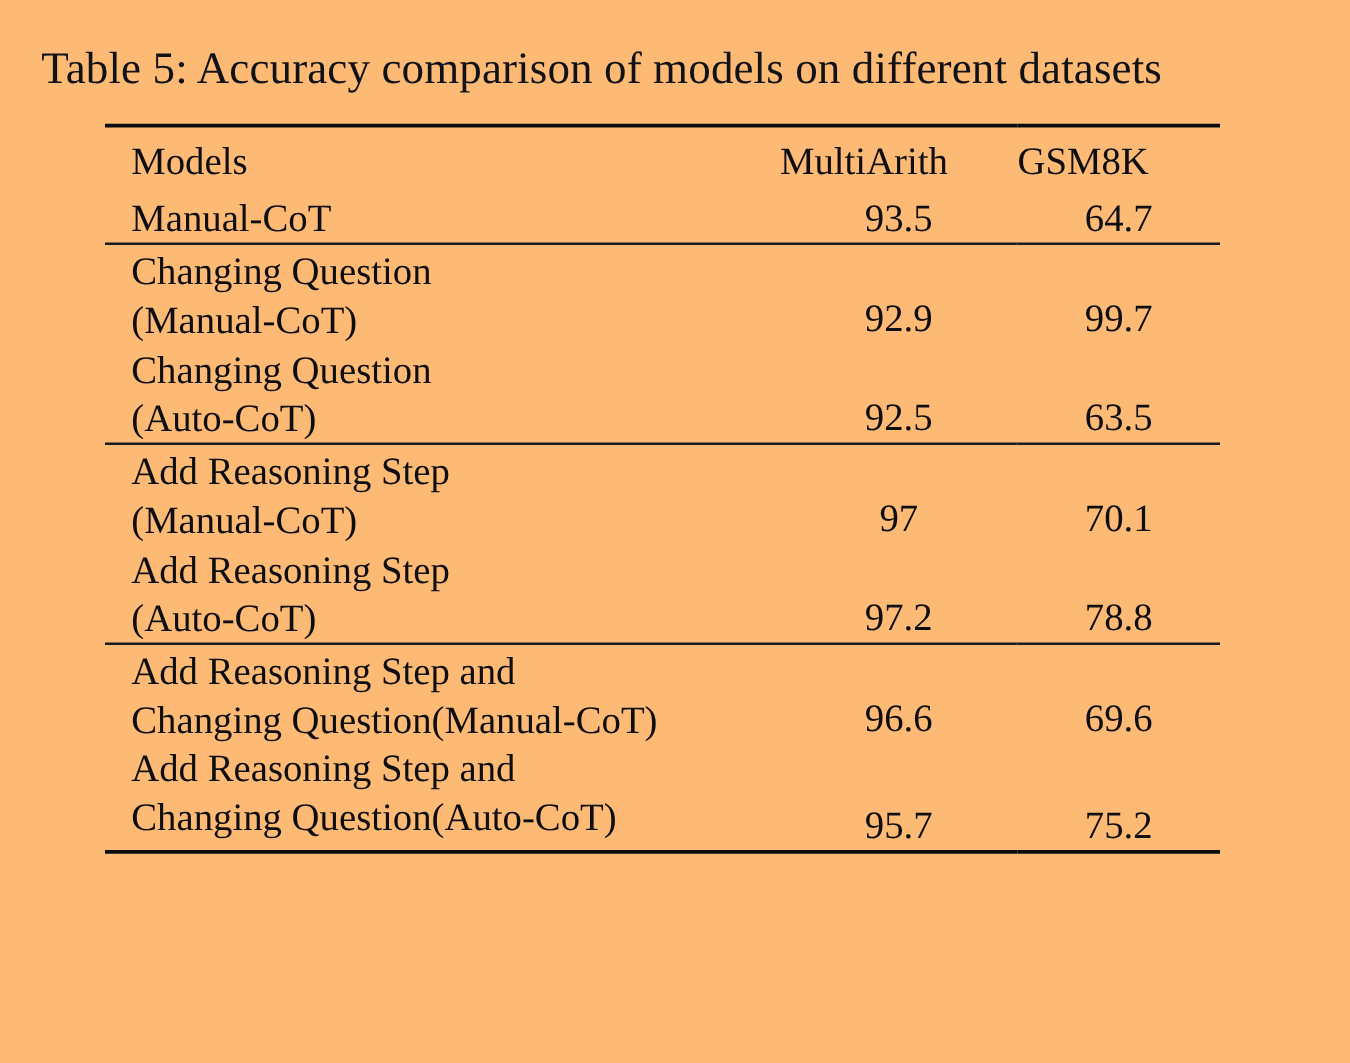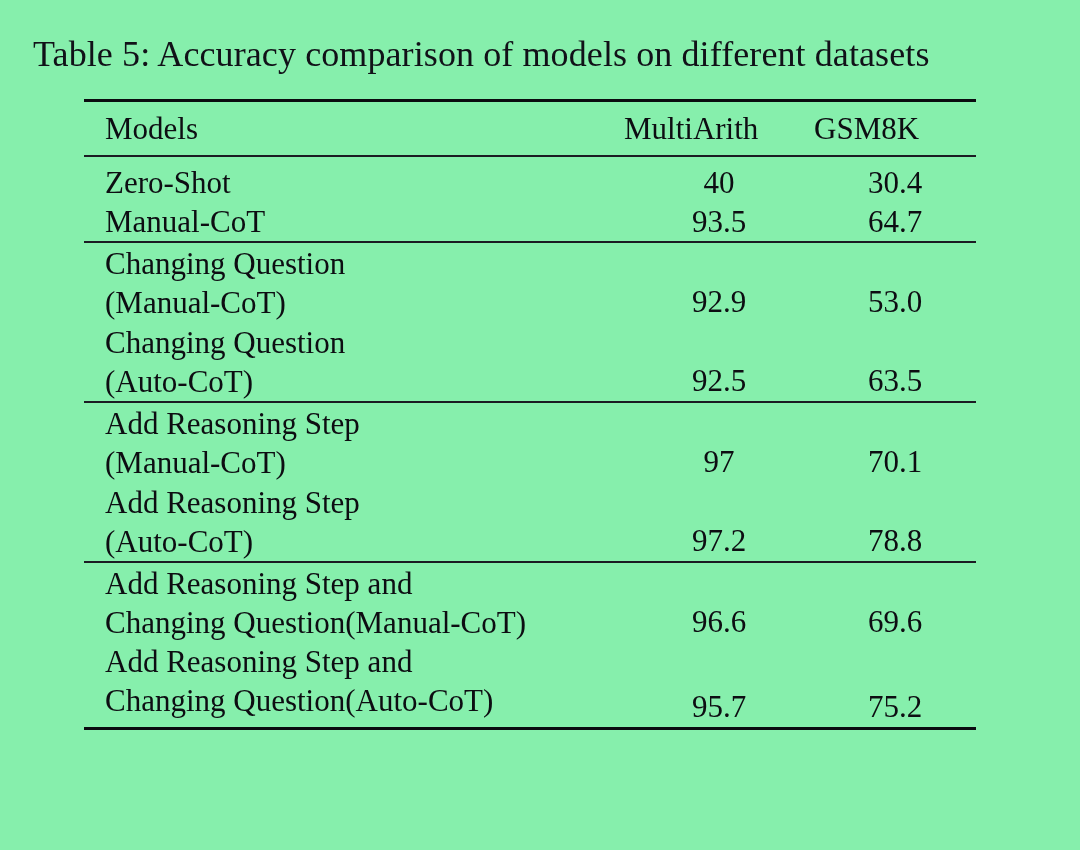--- a/index.html
+++ b/index.html
@@ -13,21 +13,21 @@
     height: 850px;
     overflow: hidden;
     font-family: "Liberation Serif", "DejaVu Serif", serif;
     color: #0d0d12;
     position: relative;
   }
 
   .page {
     position: absolute;
     inset: 0;
-    background: #86efac;
+    background: #fdba74;
   }
 
   
   .caption {
     position: absolute;
     left: 33px;
     top: 32px;
     width: 1020px;
     font-size: 36px;
     line-height: 44px;
@@ -136,40 +136,35 @@
 
       <thead>
         <tr class="head rule-top">
           <th class="h-model">Models</th>
           <th class="h-num">MultiArith</th>
           <th class="h-num">GSM8K</th>
         </tr>
       </thead>
 
       <tbody>
-        <tr class="r1 block-first sep-top">
-          <td class="label">Zero-Shot</td>
-          <td class="num">40</td>
-          <td class="num">30.4</td>
-        </tr>
         <tr class="r1">
           <td class="label">Manual-CoT</td>
           <td class="num">93.5</td>
           <td class="num">64.7</td>
         </tr>
       </tbody>
 
       <tbody>
         <tr class="r2 sep-top">
           <td class="label">
             <span class="l1">Changing Question</span>
             <span class="l2">(Manual-CoT)</span>
           </td>
           <td class="num">92.9</td>
-          <td class="num">53.0</td>
+          <td class="num">99.7</td>
         </tr>
         <tr class="r2">
           <td class="label">
             <span class="l1">Changing Question</span>
             <span class="l2">(Auto-CoT)</span>
           </td>
           <td class="num">92.5</td>
           <td class="num">63.5</td>
         </tr>
       </tbody>

